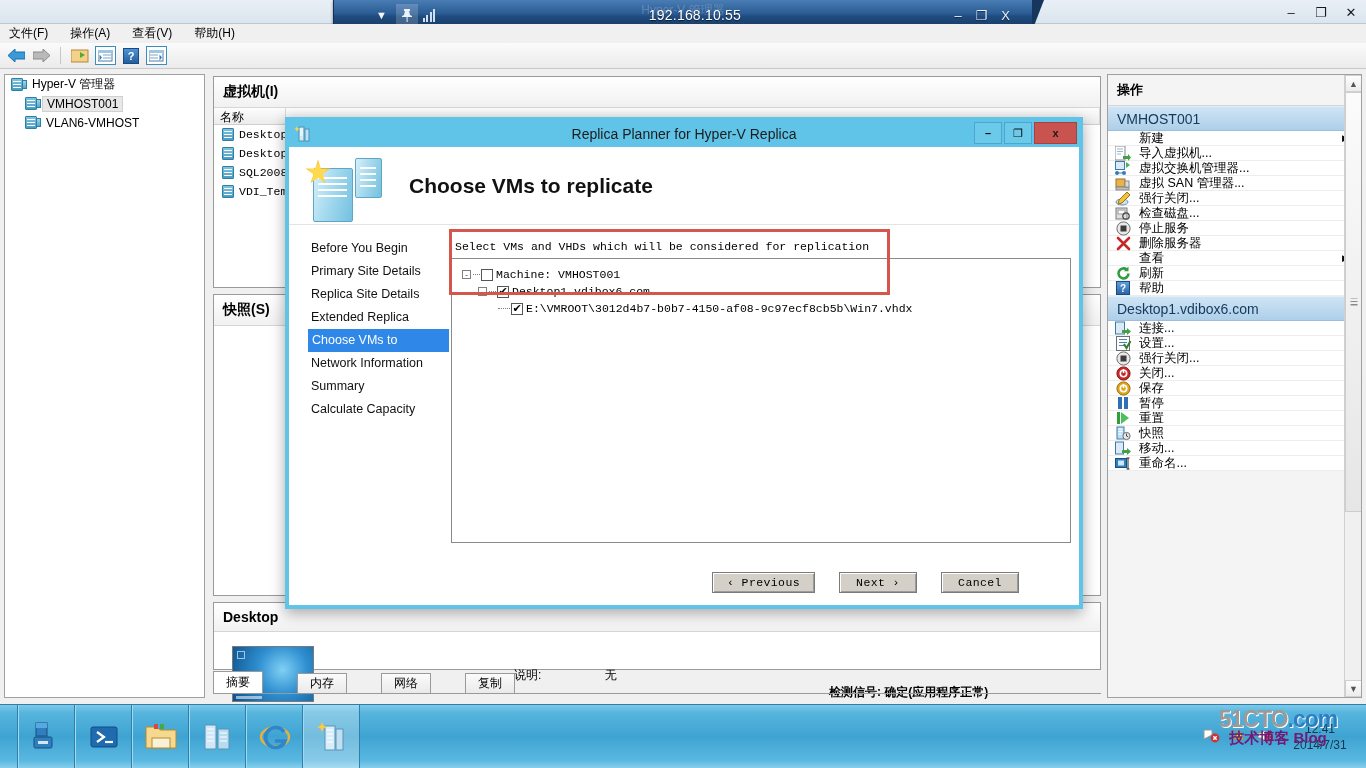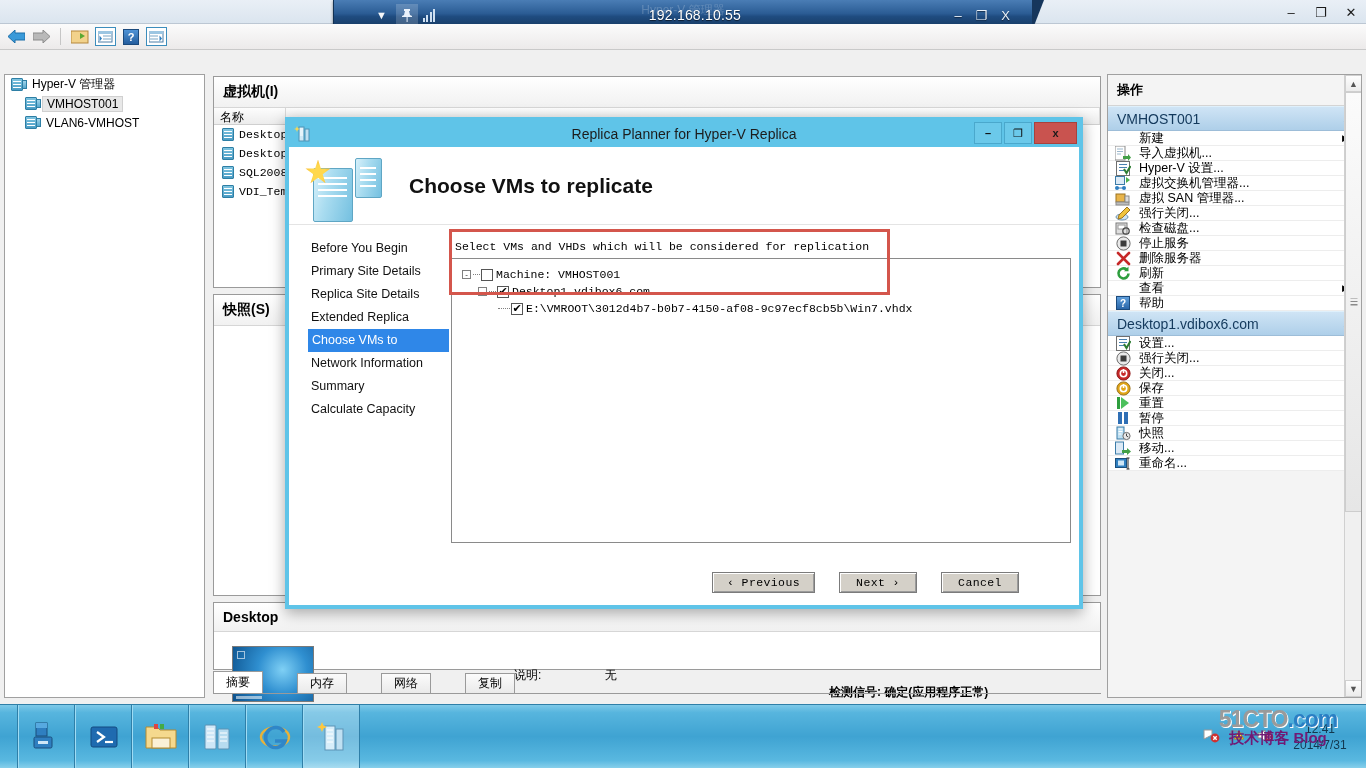--- a/index.html
+++ b/index.html
@@ -305,20 +305,26 @@
     <div class="cb-title">192.168.10.55</div>
     <div class="cb-btns">
       <span>–</span>
       <span>❐</span>
       <span>X</span>
     </div>
   </div>
 
   <div id="mmc">
 
+    <div class="mmc-menubar">
+      <span>文件(F)</span>
+      <span>操作(A)</span>
+      <span>查看(V)</span>
+      <span>帮助(H)</span>
+    </div>
 
     <div class="mmc-toolbar">
       <div class="tb-ico">
         <svg width="17" height="13" viewBox="0 0 17 13">
             <path d="M7 0v3H17v7H7v3L0 6.5z" fill="#3a9ad9" stroke="#1c6fa8"></path>
           </svg>
       </div>
       <div class="tb-ico">
         <svg width="17" height="13" viewBox="0 0 17 13">
             <path d="M10 0v3H0v7h10v3l7-6.5z" fill="#b9b9b9" stroke="#8b8b8b"></path>
@@ -437,30 +443,20 @@
             <span class="ai-ico">
               <svg width="16" height="15" viewBox="0 0 16 15">
                   <rect x="0" y="0" width="10" height="14" fill="#fff" stroke="#8a8a8a"></rect>
                   <path d="M2 3h6M2 5.5h6M2 8h4" stroke="#9bb7cc"></path>
                   <path d="M8 10h5v-2l3 3.5-3 3.5v-2H8z" fill="#43a047"></path>
                 </svg>
             </span>
             <span class="ai-label">导入虚拟机...</span>
           </div>
 
-          <div class="act-item">
-            <span class="ai-ico">
-              <svg width="15" height="15" viewBox="0 0 15 15">
-                  <rect x="0.5" y="0.5" width="13" height="14" fill="#fff" stroke="#6f6f6f"></rect>
-                  <path d="M3 3.5h8M3 6.5h8M3 9.5h6" stroke="#4a82b0"></path>
-                  <path d="M8 8l2.5 4 4-7" stroke="#2e7d32" fill="none" stroke-width="2"></path>
-                </svg>
-            </span>
-            <span class="ai-label">Hyper-V 设置...</span>
-          </div>
 
           <div class="act-item">
             <span class="ai-ico">
               <svg width="16" height="15" viewBox="0 0 16 15">
                   <rect x="0.5" y="0.5" width="9" height="8" fill="#dceaf6" stroke="#3b7ca8"></rect>
                   <circle cx="2" cy="12" r="2" fill="#2f7fc0"></circle>
                   <circle cx="9" cy="12" r="2" fill="#2f7fc0"></circle>
                   <path d="M2 12h7" stroke="#2f7fc0"></path>
                   <path d="M11 1l4 3-4 3z" fill="#4caf50"></path>
                 </svg>
@@ -513,49 +509,58 @@
           <div class="act-item">
             <span class="ai-ico">
               <svg width="15" height="15" viewBox="0 0 15 15">
                   <path d="M2 2l11 11M13 2L2 13" stroke="#c62828" stroke-width="2.6" stroke-linecap="round"></path>
                 </svg>
             </span>
             <span class="ai-label">删除服务器</span>
           </div>
 
           <div class="act-item">
+            <span class="ai-ico"></span>
+            <span class="ai-label">查看</span>
+            <span class="sub-arrow">▶</span>
+          </div>
+
+          <div class="act-item">
             <span class="ai-ico">
               <svg width="15" height="15" viewBox="0 0 15 15">
                   <path d="M12.5 7.5a5 5 0 1 1-1.8-3.9" fill="none" stroke="#2e9e3e" stroke-width="2.6"></path>
                   <path d="M12.5 0.6v4.6H8z" fill="#2e9e3e"></path>
                 </svg>
             </span>
             <span class="ai-label">刷新</span>
           </div>
 
           <div class="act-item">
-            <span class="ai-ico"></span>
-            <span class="ai-label">查看</span>
-            <span class="sub-arrow">▶</span>
-          </div>
-
-          <div class="act-item">
             <span class="ai-ico">
               <div style="width:14px;height:14px;background:linear-gradient(#5f9fdc,#2a66a8);border:1px solid #1b4a7d;color:#fff;font-size:10px;font-weight:bold;display:flex;align-items:center;justify-content:center;">?</div>
             </span>
             <span class="ai-label">帮助</span>
           </div>
         </div>
 
         <div class="act-group">
           <span>Desktop1.vdibox6.com</span>
           <span class="caret">▲</span>
         </div>
         <div class="act-list">
 
+          <div class="act-item">
+            <span class="ai-ico">
+              <svg width="16" height="15" viewBox="0 0 16 15">
+                  <rect x="0.5" y="1" width="9" height="12" fill="#dceaf6" stroke="#3b7ca8"></rect>
+                  <path d="M7 9h5V7l4 3.5-4 3.5v-2H7z" fill="#43a047"></path>
+                </svg>
+            </span>
+            <span class="ai-label">连接...</span>
+          </div>
 
           <div class="act-item">
             <span class="ai-ico">
               <svg width="15" height="15" viewBox="0 0 15 15">
                   <rect x="0.5" y="0.5" width="13" height="14" fill="#fff" stroke="#6f6f6f"></rect>
                   <path d="M3 3.5h8M3 6.5h8M3 9.5h6" stroke="#4a82b0"></path>
                   <path d="M8 8l2.5 4 4-7" stroke="#2e7d32" fill="none" stroke-width="2"></path>
                 </svg>
             </span>
             <span class="ai-label">设置...</span>
@@ -589,35 +594,35 @@
                   <circle cx="7.5" cy="7.5" r="3.2" fill="none" stroke="#fff" stroke-width="1.6"></circle>
                   <path d="M7.5 3v4" stroke="#fff" stroke-width="1.6"></path>
                 </svg>
             </span>
             <span class="ai-label">保存</span>
           </div>
 
           <div class="act-item">
             <span class="ai-ico">
               <svg width="14" height="14" viewBox="0 0 14 14">
+                  <rect x="2" y="1" width="4" height="12" fill="#2f6fb5"></rect>
+                  <rect x="8" y="1" width="4" height="12" fill="#2f6fb5"></rect>
+                </svg>
+            </span>
+            <span class="ai-label">暂停</span>
+          </div>
+
+          <div class="act-item">
+            <span class="ai-ico">
+              <svg width="14" height="14" viewBox="0 0 14 14">
                   <rect x="1" y="1" width="3" height="12" fill="#2e9e3e"></rect>
                   <path d="M5 1l8 6-8 6z" fill="#4cc05c"></path>
                 </svg>
             </span>
             <span class="ai-label">重置</span>
-          </div>
-
-          <div class="act-item">
-            <span class="ai-ico">
-              <svg width="14" height="14" viewBox="0 0 14 14">
-                  <rect x="2" y="1" width="4" height="12" fill="#2f6fb5"></rect>
-                  <rect x="8" y="1" width="4" height="12" fill="#2f6fb5"></rect>
-                </svg>
-            </span>
-            <span class="ai-label">暂停</span>
           </div>
 
           <div class="act-item">
             <span class="ai-ico">
               <svg width="15" height="15" viewBox="0 0 15 15">
                   <rect x="1" y="1" width="7" height="12" fill="#bfe0f2" stroke="#3b7ca8"></rect>
                   <path d="M2.5 3h4M2.5 5.5h4M2.5 8h3" stroke="#fff"></path>
                   <circle cx="10.5" cy="10" r="3.6" fill="#e9e9e9" stroke="#6d6d6d"></circle>
                   <path d="M10.5 7.6v2.4l1.8 1" stroke="#444" fill="none"></path>
                 </svg>

